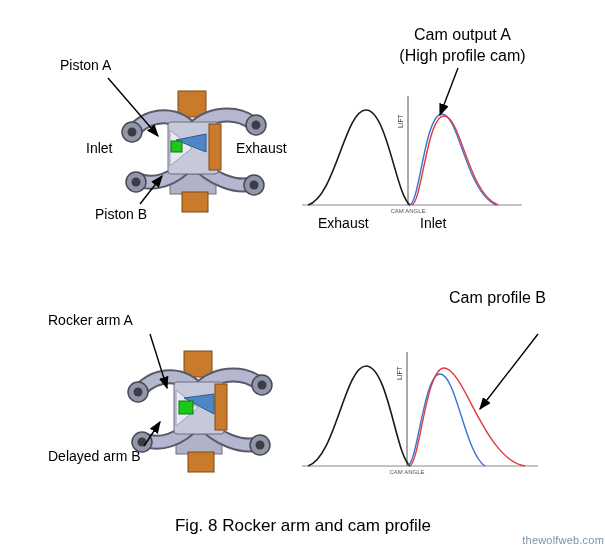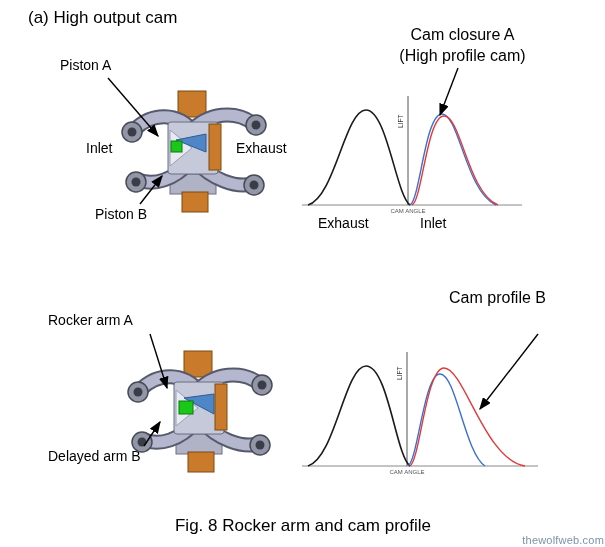--- a/index.html
+++ b/index.html
@@ -14,28 +14,27 @@
   .watermark { position:absolute; right:1px; bottom:1px; font-size:11px; font-weight:normal; color:#7b93a9; letter-spacing:0.2px; }
   svg.overlay { position:absolute; left:0; top:0; pointer-events:none; }
   svg.mech, svg.chart { position:absolute; }
   .chart text { font-family:"Liberation Sans", sans-serif; }
 </style>
 </head>
 <body>
 
 <div class="canvas">
 
-  <div class="panel-title" style="left:28px; top:8px;">(a) High output cam</div>
   <div class="label" style="left:60px; top:57px;">Piston A</div>
   <div class="label" style="left:86px; top:140px;">Inlet</div>
   <div class="label" style="left:236px; top:140px;">Exhaust</div>
   <div class="label" style="left:95px; top:206px;">Piston B</div>
 
   <div class="callout" style="left:370px; top:24px; width:185px;">
-    <div>Cam closure A</div>
+    <div>Cam output A</div>
     <div>(High profile cam)</div>
   </div>
 
   <div class="label" style="left:318px; top:215px;">Exhaust</div>
   <div class="label" style="left:420px; top:215px;">Inlet</div>
 
   <div class="label" style="left:48px; top:312px;">Rocker arm A</div>
   <div class="label" style="left:48px; top:448px;">Delayed arm B</div>
 
   <div class="callout" style="left:400px; top:287px; width:195px;">

